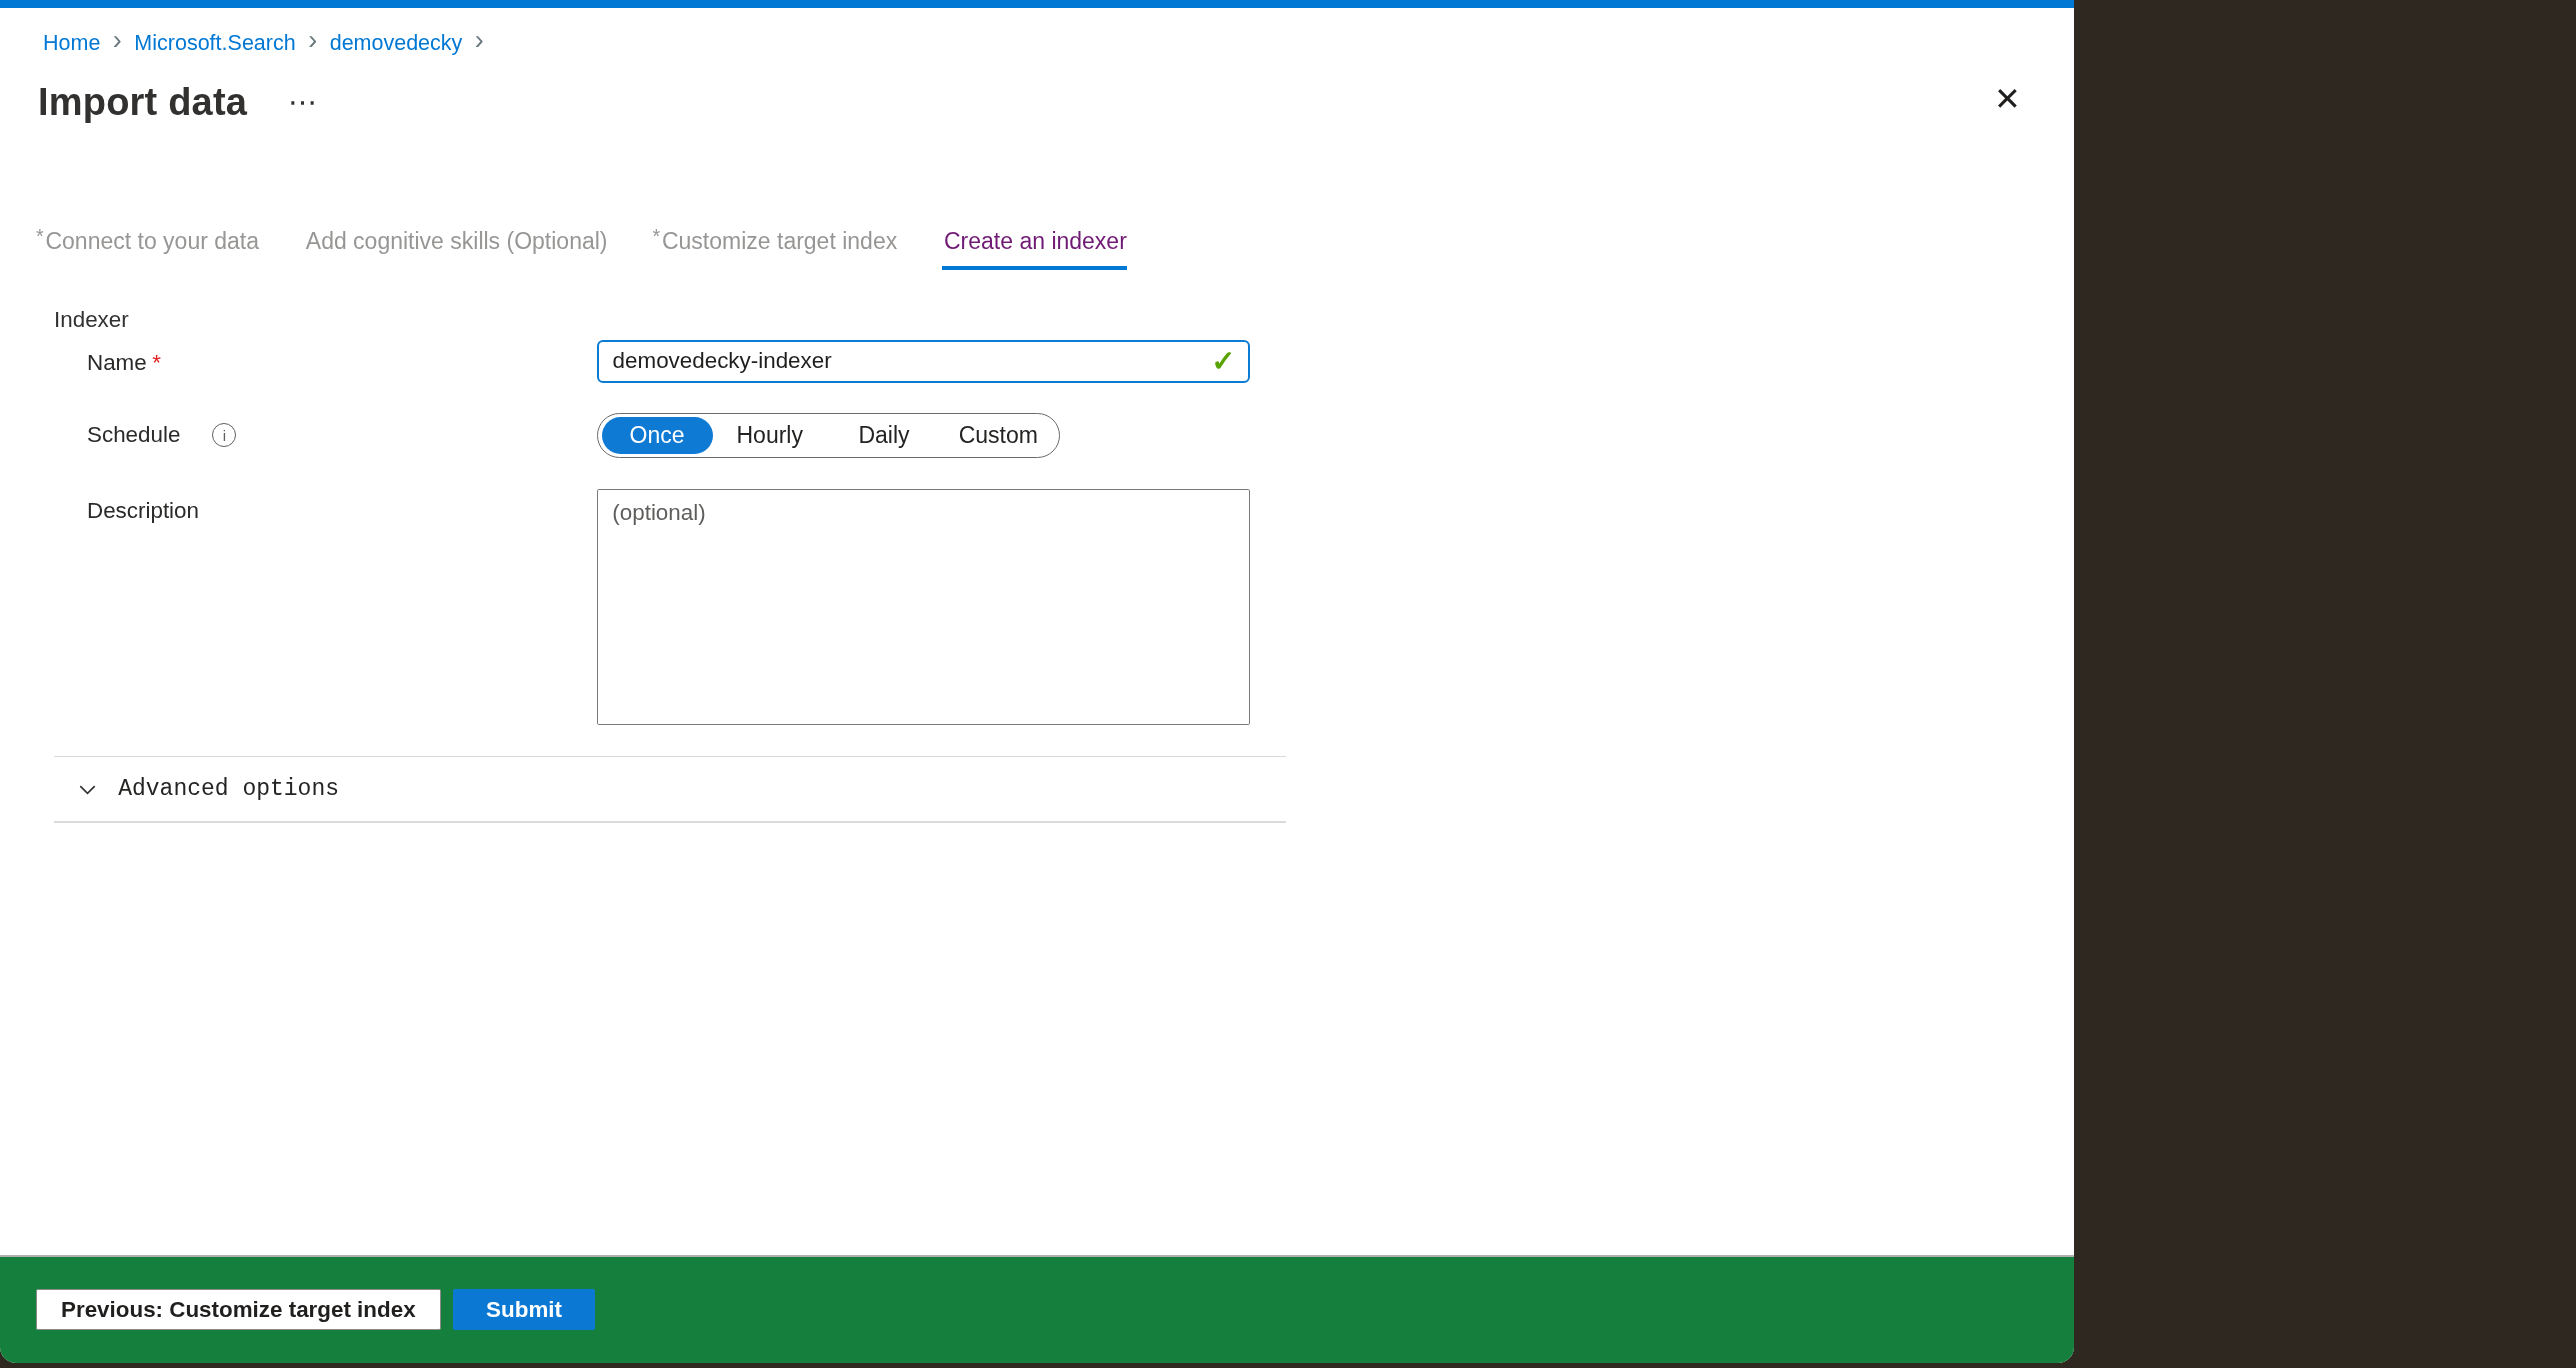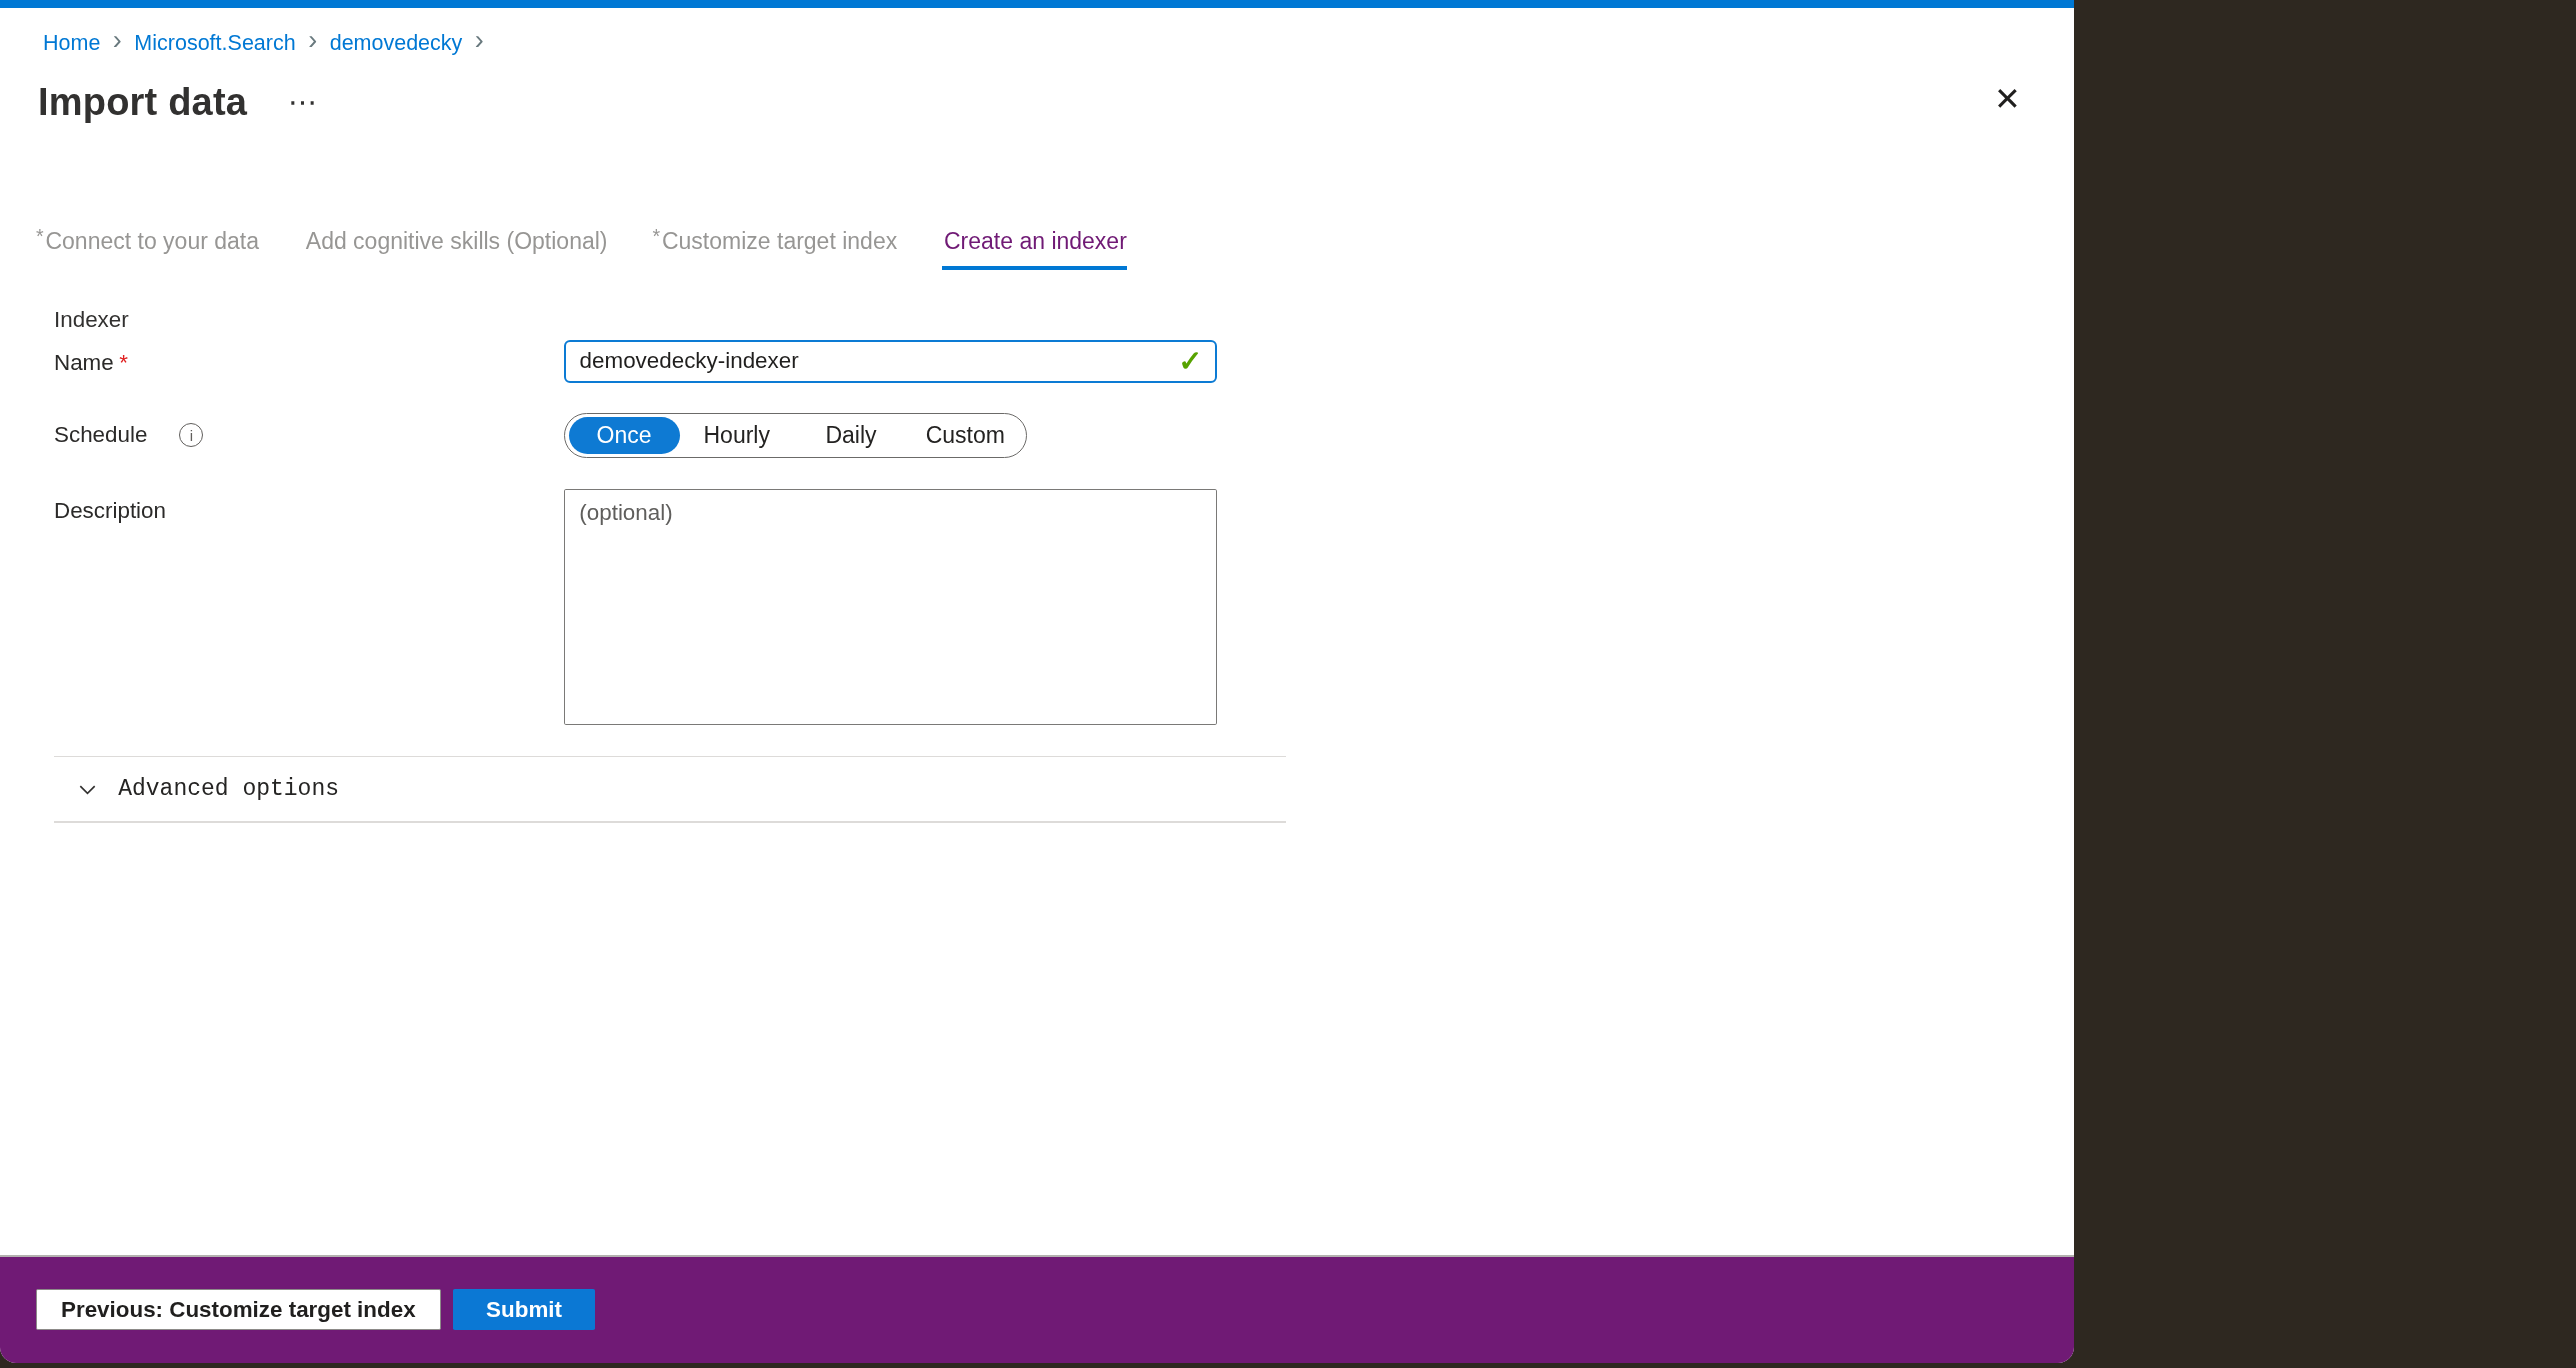--- a/index.html
+++ b/index.html
@@ -43,21 +43,21 @@
   
   .tabs { margin:100px 0 0 36px; display:flex; gap:45px; font-size:23px;text-align:center; }
   .tab { color:#979694; padding-bottom:11.6px; cursor:pointer; white-space:nowrap; }
   .tab .marker { font-size:19.7px; vertical-align:6.3px; margin-right:1.8px; }
   .tab.active { color:#701a75; font-weight:400; border-bottom:4.5px solid #0078d4; }
 
   
   .form { margin:36px 0 0 54px; width:1232px; }
   .section-title { font-size:22.4px; line-height:27px; color:#323130; }
   .form-row { display:flex; align-items:flex-start; }
-  .label-col { width:510px; font-size:22.4px; color:#2b2a29; flex:0 0 510px; }
+  .label-col { width:510px; font-size:22.4px; color:#2b2a29; flex:0 0 510px;margin-left:33px; }
   .required-star { color:#e02020; margin-left:5.4px; }
 
   .row-name { margin-top:6.3px; }
   .row-name .label-col { padding-top:10.7px; }
   .name-box {
     width:653px; height:43px;
     border:2.7px solid #0c7bd4; border-radius:6px;
     display:flex; align-items:center;
     padding:0 12.5px 0 11.6px;
     background:#fff;
@@ -110,21 +110,21 @@
   .divider { height:1.8px; background:#dddbd9; width:100%; }
   .advanced-row {
     display:flex; align-items:center; gap:19.7px;
     padding:19px 0 19px 21.5px; cursor:pointer;
   }
   .advanced-label { font-size:23px; color:#252423; }
 
   
   .footer {
     position:absolute; left:0; right:0; bottom:0;
-    height:108px; background:#701a75;
+    height:108px; background:#15803d;
     border-top:2.7px solid #b3b1af;
   }
   .footer-buttons { display:flex; gap:12.5px; margin:32px 0 0 36px; }
   .btn {
     height:41px; display:inline-flex; align-items:center; justify-content:center;
     font-size:22.4px; font-weight:700; cursor:pointer;
     border-radius:1.8px; white-space:nowrap;
     font-family:"Liberation Sans", sans-serif;
   }
   .btn-secondary { border:1.8px solid #8c8a88; background:#ffffff; color:#201f1e; padding:0 24px; }

